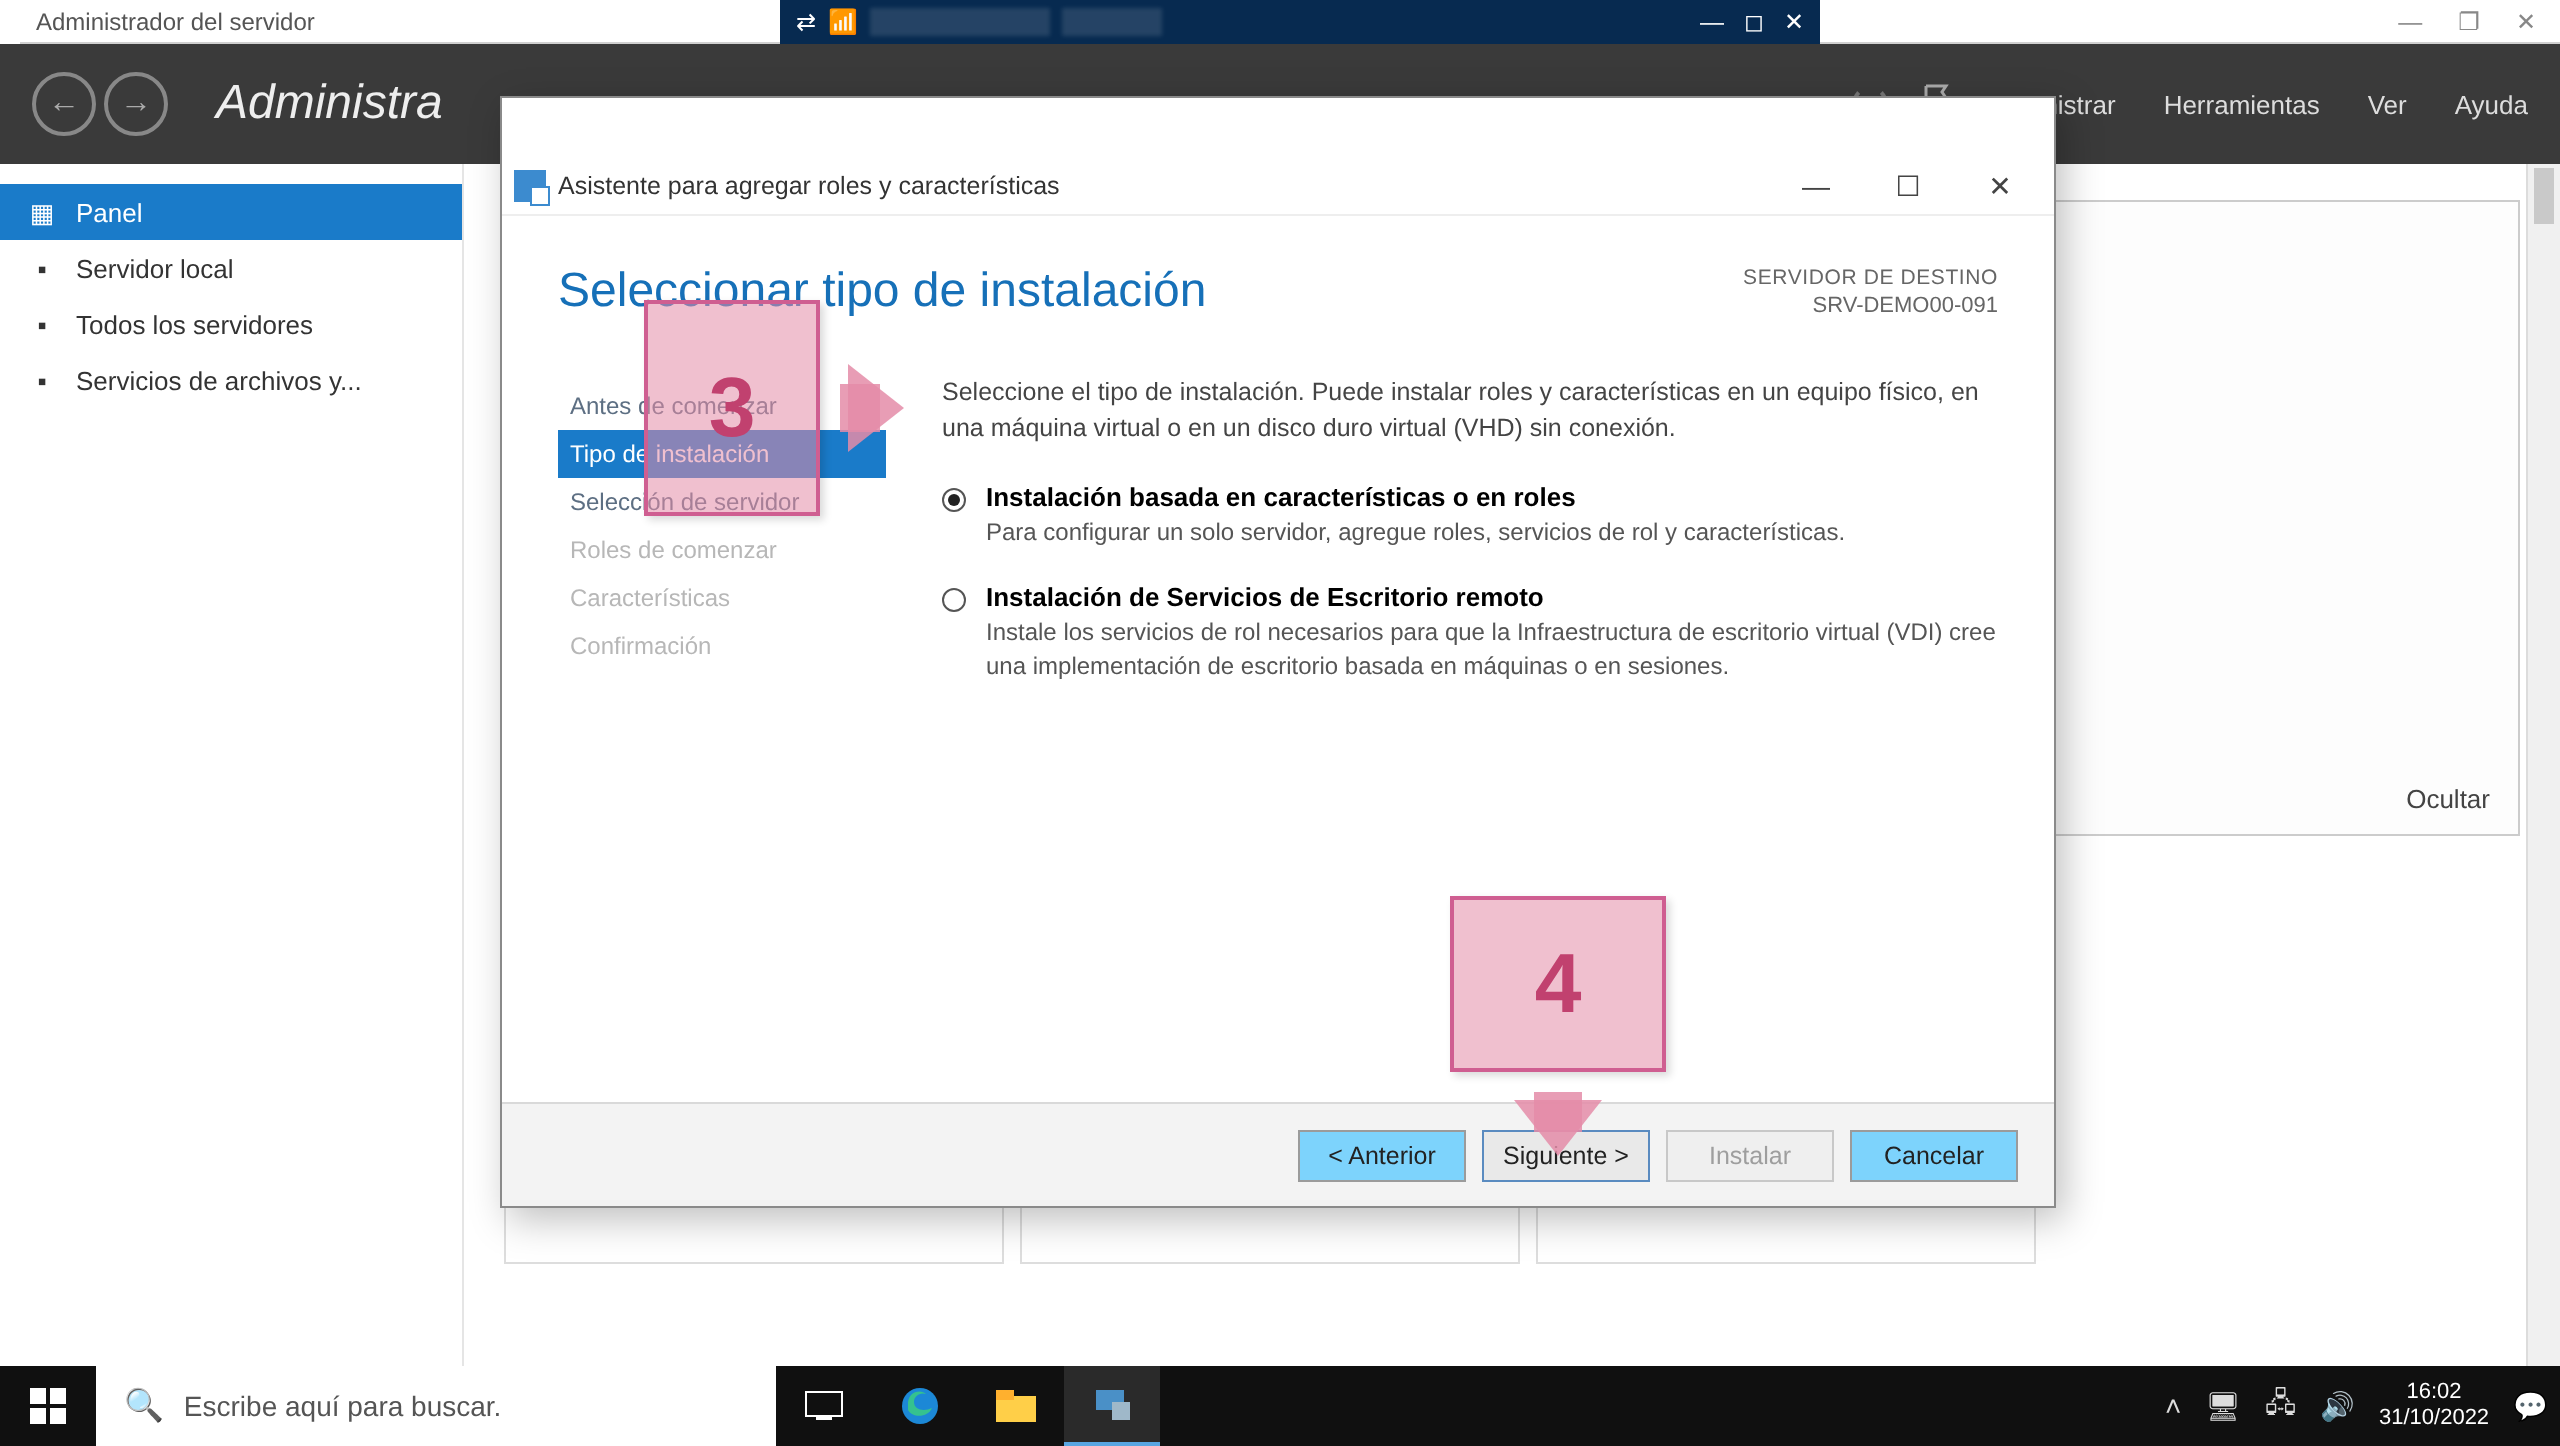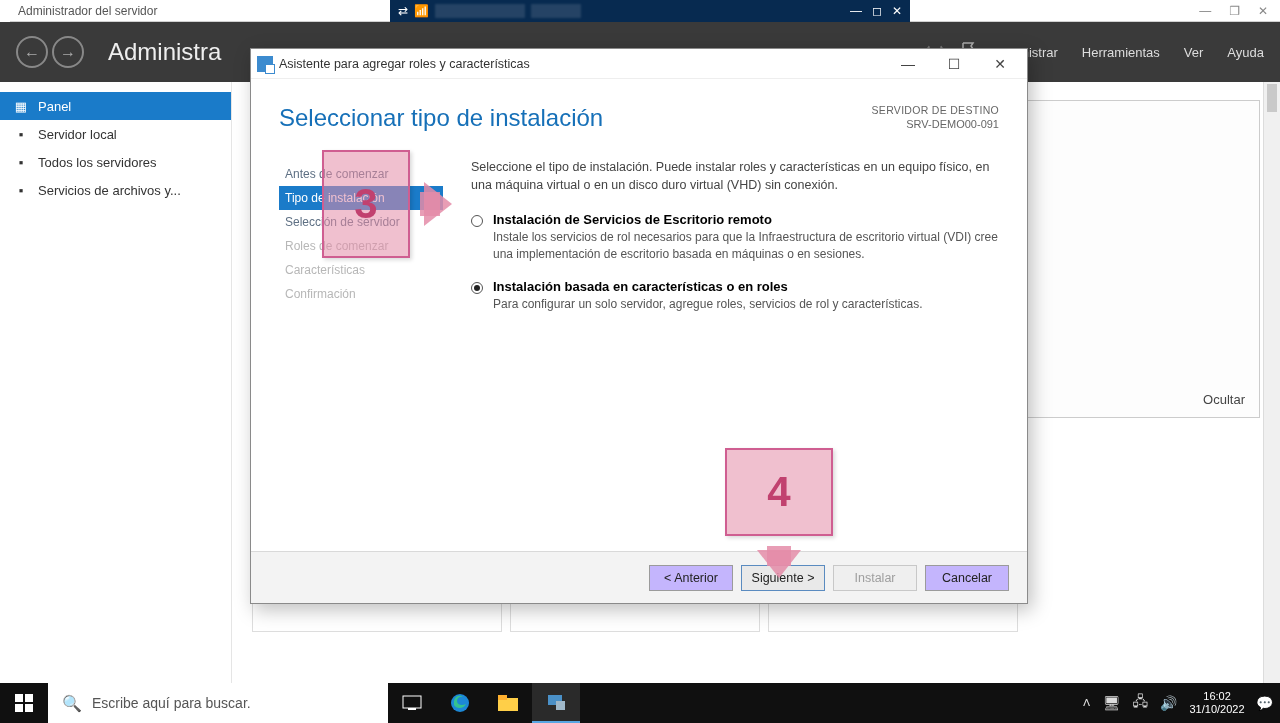--- a/index.html
+++ b/index.html
@@ -32,21 +32,21 @@
   .sm-header {
     position: absolute; top: 22px; left: 0; right: 0; height: 60px;
     background: #3a3a3a; color: #fff; display: flex; align-items: center;
     padding: 0 16px;
   }
   .nav-circle {
     width: 32px; height: 32px; border: 2px solid #888; border-radius: 50%;
     display: inline-flex; align-items: center; justify-content: center;
     margin-right: 4px; color: #aaa; font-size: 16px;
   }
-  .sm-header .title { font-size: 24px; font-weight: 300; margin-left: 20px; color: #eee;}
+  .sm-header .title { font-size: 24px; font-weight: 300; margin-left: 20px; color: #eee; font-style: italic;}
   .sm-header .menu { position:absolute; right:16px; display:flex; gap:24px; font-size:13px; color:#ddd;}
   .sm-header .icons { position:absolute; right:302px; display:flex; gap:16px; color:#aaa; align-items:center;}
   .refresh-icon { width:18px;height:18px;border:2px solid #777;border-radius:50%;border-top-color:transparent; position:relative;}
 
   
   .sidenav {
     position: absolute; top: 82px; left: 0; width: 232px; bottom: 40px;
     background: #fff; border-right: 1px solid #e5e5e5; padding-top: 10px;
   }
   .sidenav .item {
@@ -80,32 +80,32 @@
 
   
   .wizard {
     position: absolute; top: 48px; left: 250px; width: 778px; height: 556px;
     background: #fff; border: 1px solid #8a8a8a;
     box-shadow: 4px 6px 18px rgba(0,0,0,.25);
     display: flex; flex-direction: column;
   }
   .wizard .titlebar {
     height: 30px; display:flex; align-items:center; padding: 0 6px;
-    background: #fff; border-bottom: 1px solid #eee; font-size: 12.5px; color:#333;
+    background: #fff; border-bottom: 1px solid #eee; font-size: 12.5px; color:#333;margin-top:29px;
   }
   .wizard .titlebar .icon { width:16px;height:16px;background:#3c8bcf;margin-right:6px;position:relative;}
   .wizard .titlebar .icon::after{content:"";position:absolute;right:-2px;bottom:-2px;width:8px;height:8px;background:#fff;border:1px solid #3c8bcf;}
   .wizard .titlebar .ctrls { margin-left:auto; display:flex; gap:4px;}
   .wizard .titlebar .ctrls span {
     width:42px;height:24px;display:inline-flex;align-items:center;justify-content:center;
     font-size:14px;color:#444;cursor:pointer;
   }
 
   .wizard .body { flex:1; display:flex; flex-direction:column; padding: 24px 28px 0 28px; position:relative;}
-  .wizard .heading-row { display:flex; justify-content:space-between; align-items:center;}
+  .wizard .heading-row { display:flex; justify-content:space-between; align-items:flex-start;}
   .wizard h1 { font-size: 24px; font-weight: 400; color: #1670b8; }
   .wizard .dest { text-align:right; font-size:11px; color:#666; line-height:1.35;}
   .wizard .dest .lbl{font-size:10.5px;letter-spacing:.3px;margin-left:24px;}
 
   .wizard .columns { display:flex; margin-top: 26px; }
   .wizard .steps { width: 164px; padding-top:4px;}
   .wizard .steps .step{
     font-size:12px; height:24px; display:flex; align-items:center;
     padding-left:6px; color:#5d6f83; cursor:pointer;
   }
@@ -122,21 +122,21 @@
   .wizard .radio.checked::after{content:"";width:6px;height:6px;background:#222;border-radius:50%;}
   .wizard .opt .txt b{font-size:13px;color:#000;font-weight:700;}
   .wizard .opt .txt .desc{font-size:12px;color:#555;display:block;margin-top:2px;line-height:1.4;}
 
   .wizard .footer{
     height:52px;border-top:1px solid #d9d9d9;display:flex;align-items:center;
     justify-content:flex-end;gap:8px;padding:0 18px;background:#f3f3f3;
   }
   .wizard .footer button{
     min-width:84px;height:26px;font-size:12.5px;border:1px solid #9b9b9b;
-    background:#c4b5fd;color:#222;cursor:pointer;
+    background:#7dd3fc;color:#222;cursor:pointer;
   }
   .wizard .footer button.primary{border:1px solid #5a8bc0;background:#e9e9e9;}
   .wizard .footer button:disabled{color:#9e9e9e;border-color:#c8c8c8;background:#efefef;cursor:default;}
 
   
   .callout{
     position:absolute;background:rgba(228,140,168,.55);
     border:2px solid #cf5e91;display:flex;align-items:center;justify-content:center;
     font-size:42px;font-weight:700;color:#c1416f;
     box-shadow:2px 2px 4px rgba(0,0,0,.15);
@@ -317,31 +317,31 @@
         <div class="step">Antes de comenzar</div>
         <div class="step active">Tipo de instalación</div>
         <div class="step">Selección de servidor</div>
         <div class="step disabled">Roles de comenzar</div>
         <div class="step disabled">Características</div>
         <div class="step disabled">Confirmación</div>
       </div>
       <div class="content">
         <div class="intro">Seleccione el tipo de instalación. Puede instalar roles y características en un equipo físico, en una máquina virtual o en un disco duro virtual (VHD) sin conexión.</div>
         <div class="opt">
+          <span class="radio checked"></span>
+          <span class="txt">
+            <b>Instalación basada en características o en roles</b>
+            <span class="desc">Para configurar un solo servidor, agregue roles, servicios de rol y características.</span>
+          </span>
+        </div>
+        <div class="opt">
           <span class="radio"></span>
           <span class="txt">
             <b>Instalación de Servicios de Escritorio remoto</b>
             <span class="desc">Instale los servicios de rol necesarios para que la Infraestructura de escritorio virtual (VDI) cree una implementación de escritorio basada en máquinas o en sesiones.</span>
-          </span>
-        </div>
-        <div class="opt">
-          <span class="radio checked"></span>
-          <span class="txt">
-            <b>Instalación basada en características o en roles</b>
-            <span class="desc">Para configurar un solo servidor, agregue roles, servicios de rol y características.</span>
           </span>
         </div>
       </div>
     </div>
   </div>
   <div class="footer">
     <button>&lt; Anterior</button>
     <button class="primary">Siguiente &gt;</button>
     <button disabled="">Instalar</button>
     <button>Cancelar</button>

